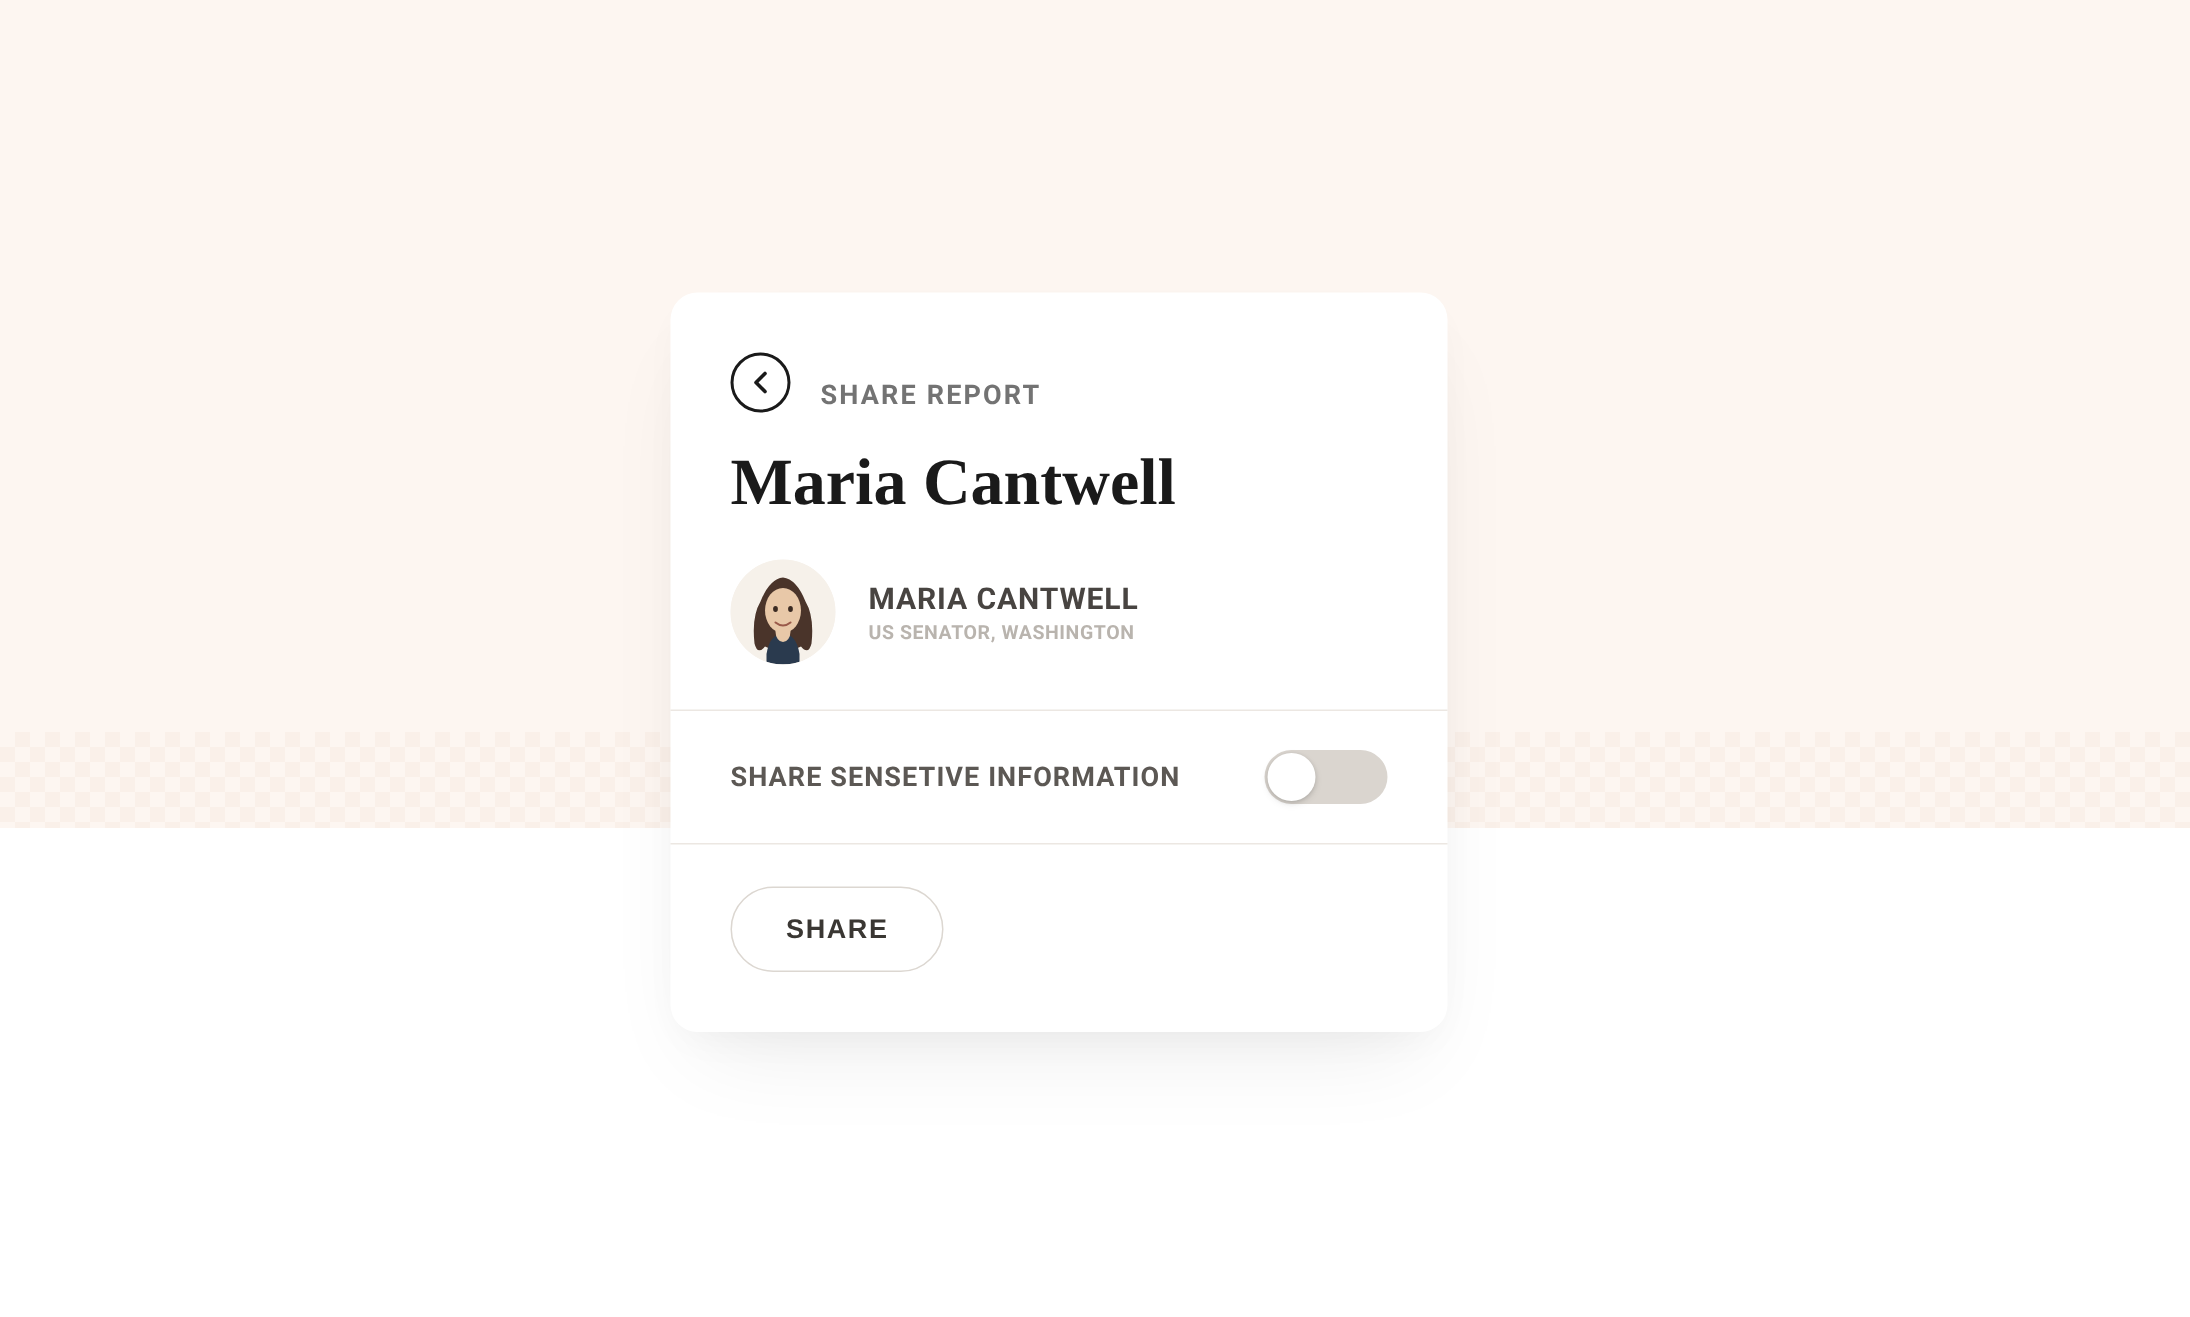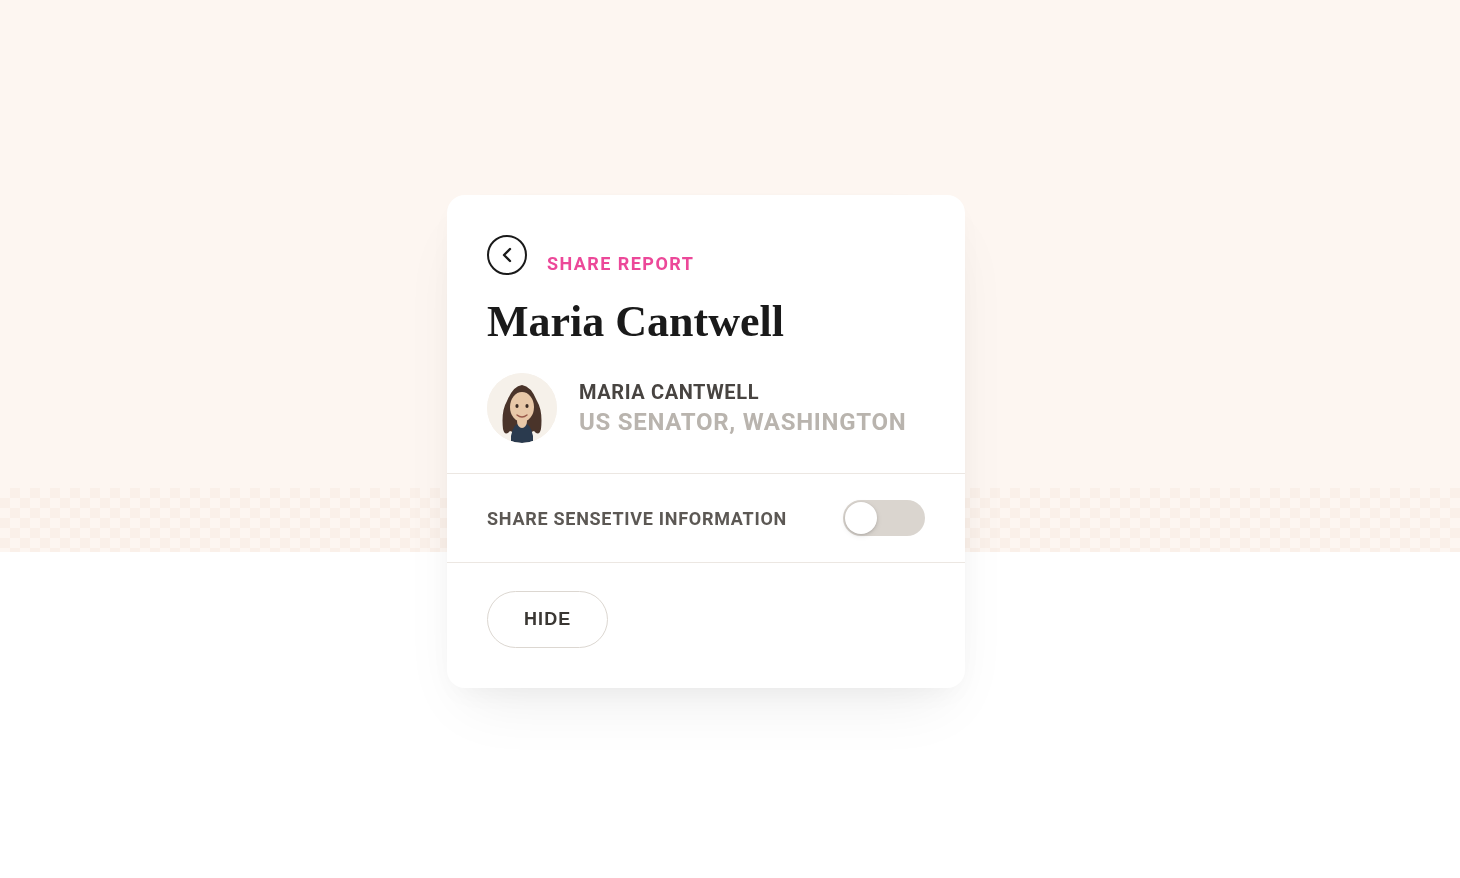--- a/index.html
+++ b/index.html
@@ -78,21 +78,21 @@
 
     .back-button svg {
       width: 10px;
       height: 16px;
     }
 
     .header-label {
       font-size: 18px;
       font-weight: 700;
       letter-spacing: 0.08em;
-      color: #ec4899;
+      color: #737373;
       margin-top: 16px;
     }
 
     .person-name {
       font-family: Georgia, "Times New Roman", serif;
       font-size: 44px;
       font-weight: 700;
       color: #1a1a1a;
       margin-bottom: 28px;
       line-height: 1.05;
@@ -128,21 +128,21 @@
     }
 
     .profile-name {
       font-size: 20px;
       font-weight: 700;
       letter-spacing: 0.03em;
       color: #484441;
     }
 
     .profile-title {
-      font-size: 24px;
+      font-size: 13px;
       font-weight: 700;
       letter-spacing: 0.03em;
       color: #b9b4ae;
     }
 
     .divider {
       height: 1px;
       background: #ece7e2;
     }
 
@@ -248,15 +248,15 @@
   <div class="toggle-row">
     <div class="toggle-label">SHARE SENSETIVE INFORMATION</div>
     <div class="toggle">
       <div class="toggle-knob"></div>
     </div>
   </div>
 
   <div class="divider"></div>
 
   <div class="footer-row">
-    <button class="share-button">HIDE</button>
+    <button class="share-button">SHARE</button>
   </div>
 </div>
 
 </body></html>

